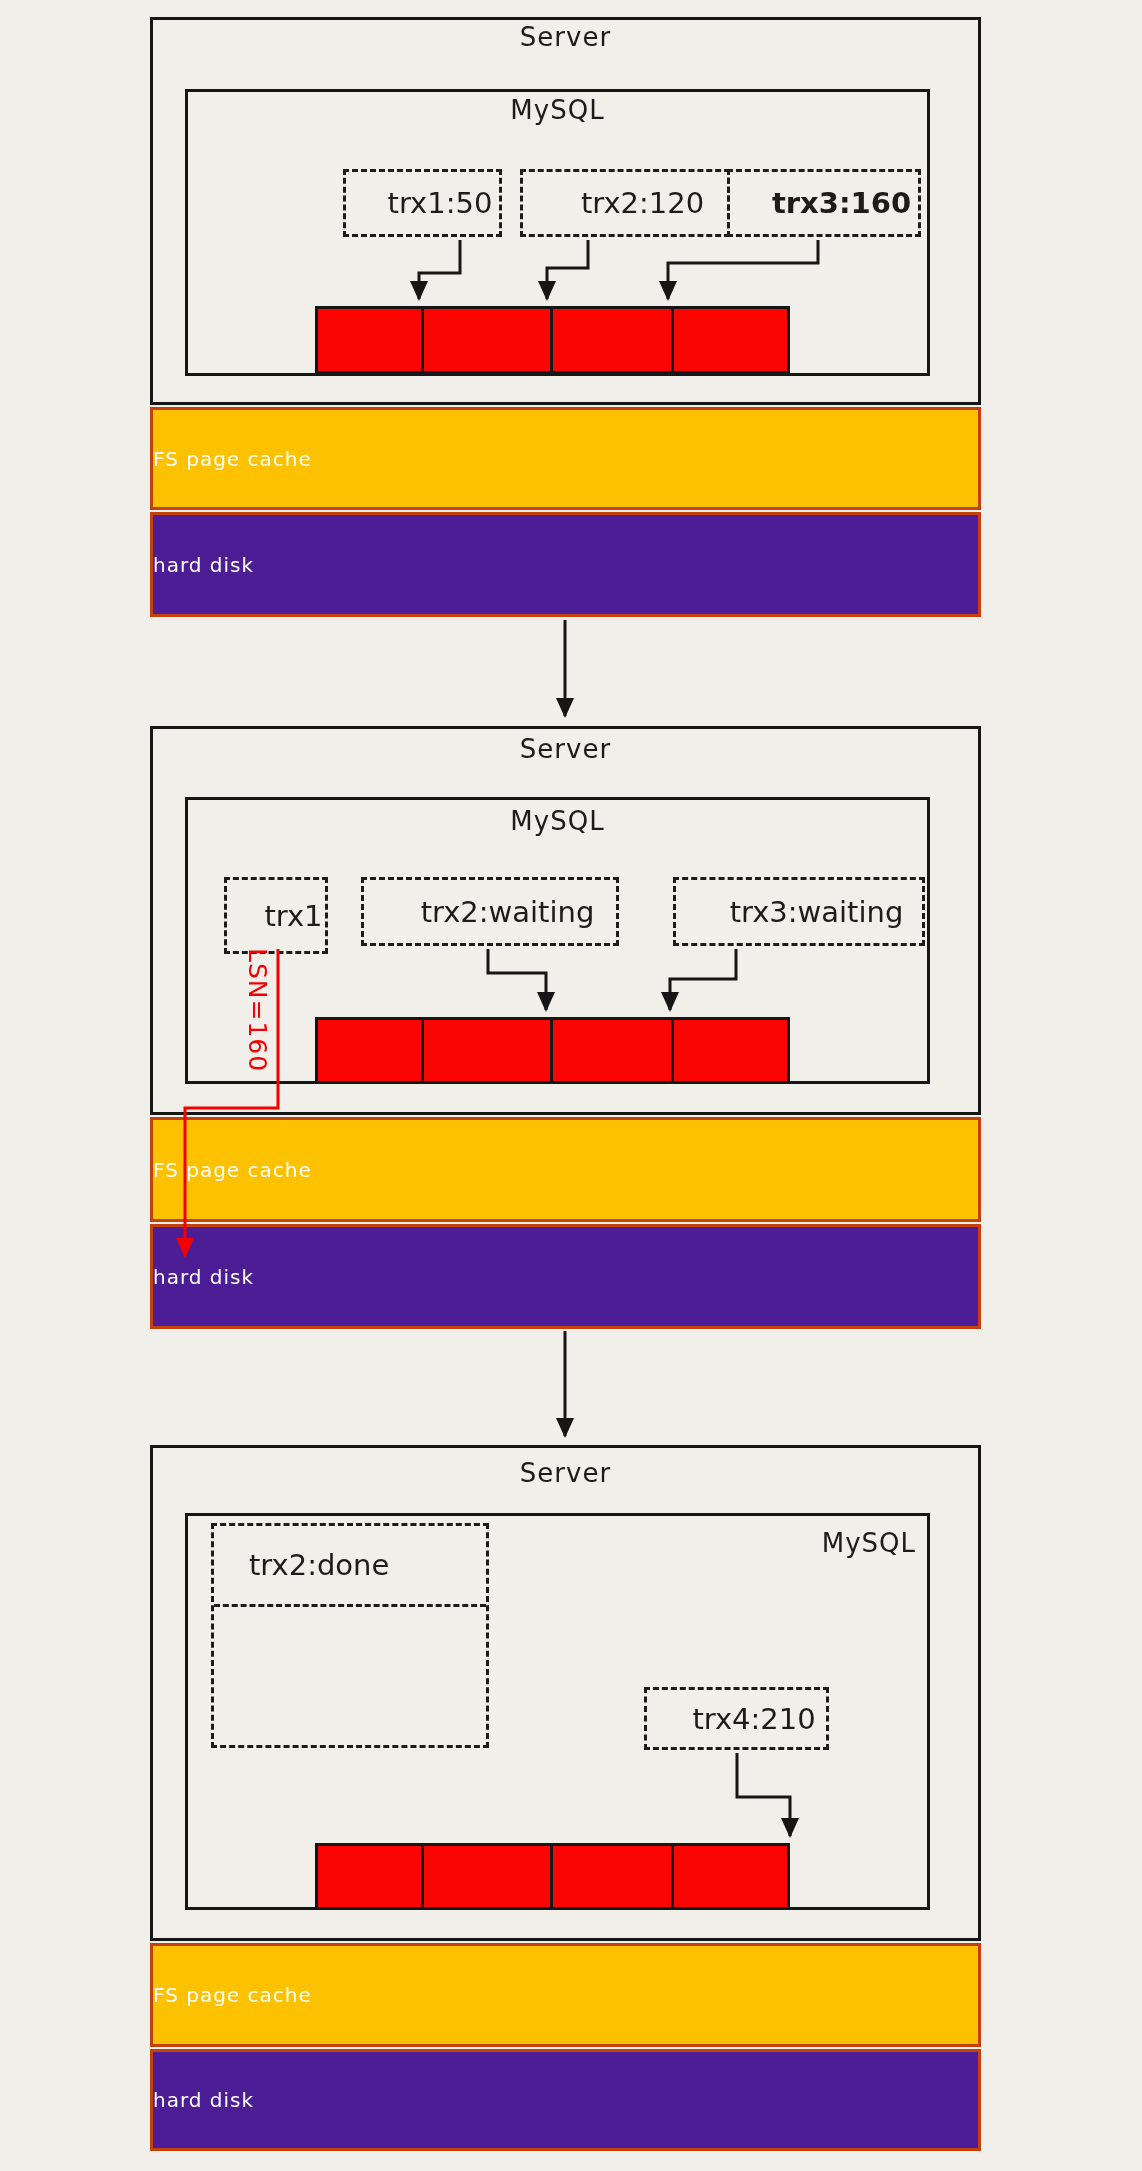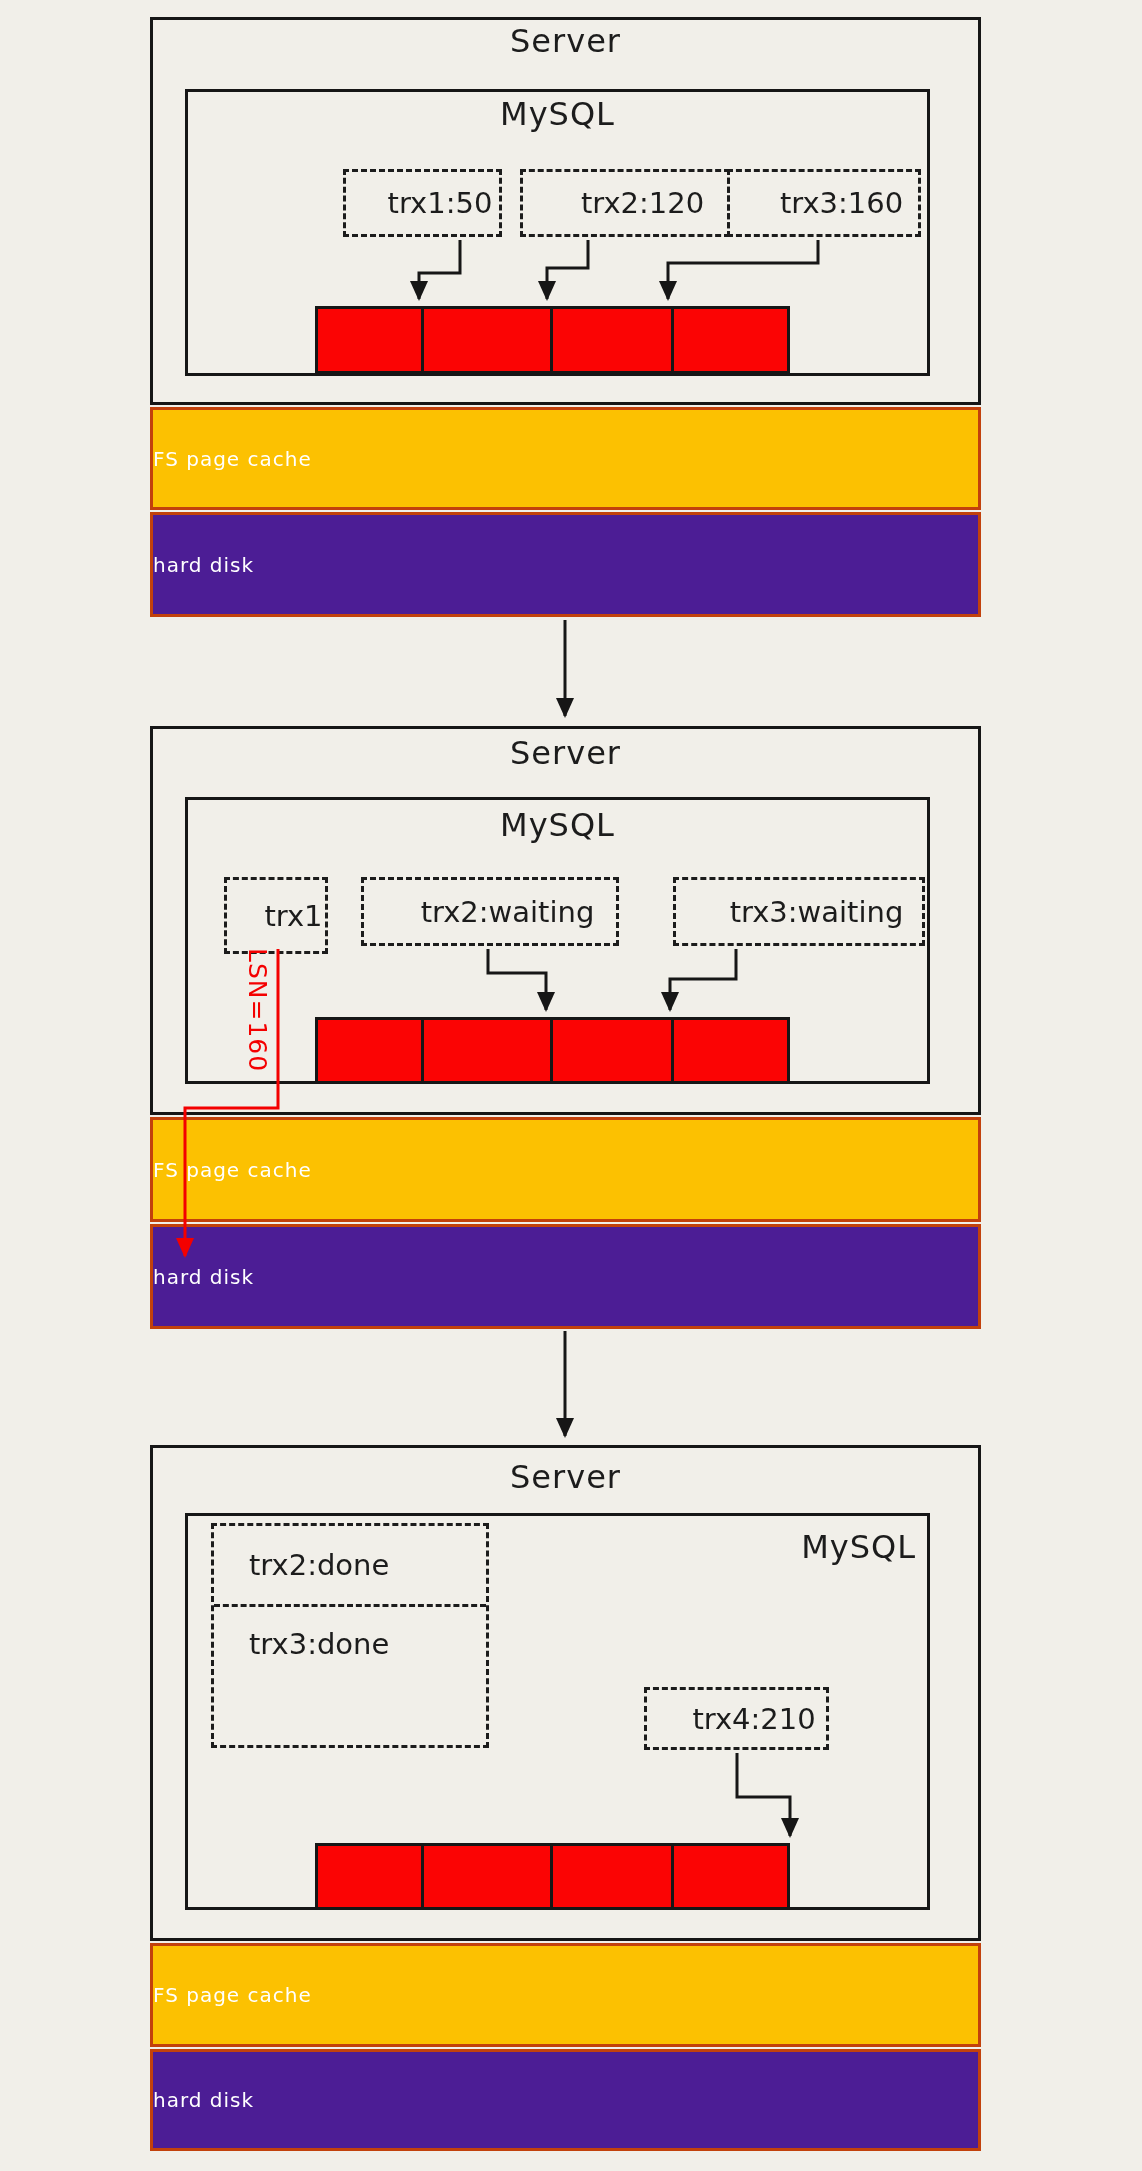--- a/index.html
+++ b/index.html
@@ -26,21 +26,21 @@
     align-items: center;
     justify-content: center;
     font-size: 29px;
     color: #1c1c1c;
     white-space: nowrap;
     padding-left: 35px;
   }
   .title {
     position: absolute;
     text-align: center;
-    font-size: 32px;
+    font-size: 26px;
     color: #1c1c1c;
     letter-spacing: 1px;
   }
   .colorbar {
     border: 3px solid #c2410c;
     display: flex;
     align-items: center;
     justify-content: flex-start;
     color: #ffffff;
     font-size: 20px;
@@ -102,21 +102,21 @@
 
     <div class="abs outline" style="left:185px; top:89px; width:745px; height:287px;"></div>
     <div class="title" style="left:185px; top:95px; width:745px;">MySQL</div>
 
     <div class="abs dashedbox" style="left:343px; top:169px; width:159px; height:68px;">
       <span>trx1:50</span>
     </div>
     <div class="abs dashedbox" style="left:520px; top:169px; width:210px; height:68px;">
       <span>trx2:120</span>
     </div>
-    <div class="abs dashedbox" style="left:727px; top:169px; width:194px; height:68px;">
+    <div class="abs dashedbox" style="left:727px; top:169px; width:194px; height:68px;font-weight:bold;">
       <span>trx3:160</span>
     </div>
 
     <div class="abs redbar" style="left:315px; top:306px; width:475px; height:68px;">
       <div class="seg-divider" style="left:103px;"></div>
       <div class="seg-divider" style="left:232px;"></div>
       <div class="seg-divider" style="left:353px;"></div>
     </div>
 
     <div class="abs colorbar cache" style="left:150px; top:407px; width:831px; height:103px;">
@@ -163,23 +163,20 @@
   <div>
     <div class="abs outline" style="left:150px; top:1445px; width:831px; height:496px;"></div>
     <div class="title" style="left:150px; top:1458px; width:831px;">Server</div>
 
     <div class="abs outline" style="left:185px; top:1513px; width:745px; height:397px;"></div>
     <div class="title" style="left:185px; top:1528px; width:745px; text-align:right; padding-right:14px; box-sizing:border-box;">MySQL</div>
 
     <div class="abs stack" style="left:211px; top:1523px; width:278px; height:225px;">
       <div class="stack-row mid" style="height:81px;">
         <span>trx2:done</span>
-      </div>
-      <div class="stack-row" style="height:74px;">
-        <span>trx3:done</span>
       </div>
     </div>
 
     <div class="abs dashedbox" style="left:644px; top:1687px; width:185px; height:63px;">
       <span>trx4:210</span>
     </div>
 
     <div class="abs redbar" style="left:315px; top:1843px; width:475px; height:67px;">
       <div class="seg-divider" style="left:103px;"></div>
       <div class="seg-divider" style="left:232px;"></div>

